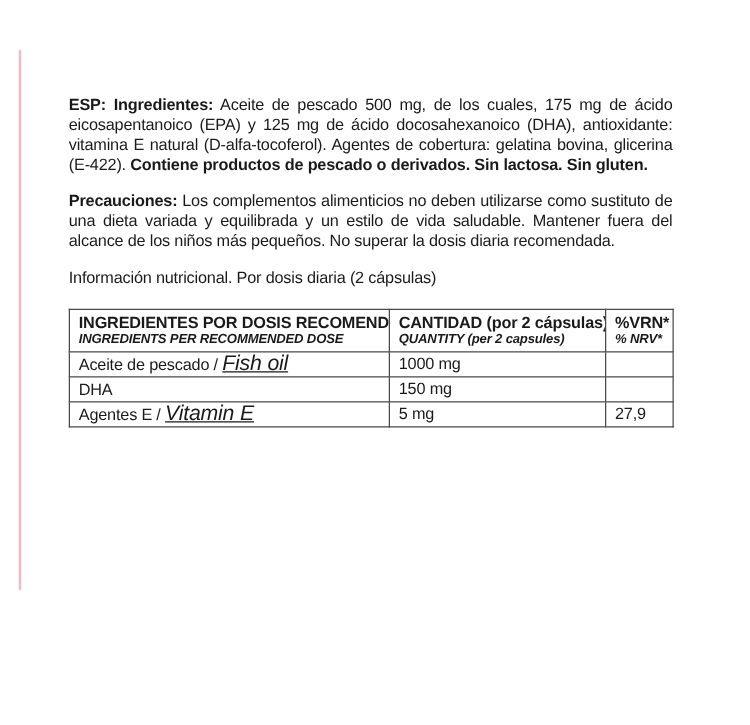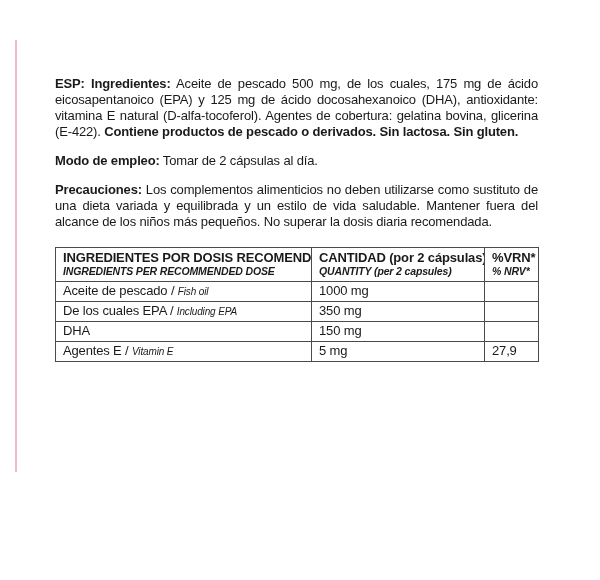--- a/index.html
+++ b/index.html
@@ -57,39 +57,39 @@
     line-height: 15px;
     text-align: left;
     vertical-align: top;
     overflow: hidden;
     white-space: nowrap;
   }
   table.nutrition th { padding-top: 2px; padding-bottom: 3px; }
   th .hdr-main { font-weight: 700; }
   th .hdr-sub  { font-style: italic; font-weight: 700; font-size: 10.5px; line-height: 13px; }
   td.center { text-align: center; }
-  td i, td .it { font-style: italic; font-size: 10px; }
+  td i, td .it { font-style: italic; font-size: 17px; text-decoration: underline; }
   .footnote { margin-top: 21px; }
 </style>
 </head>
 <body>
 
 <div class="page">
 
   <div class="accent-rule" style="background: rgb(242, 186, 199);"></div>
 
   <div class="content">
 
     <p class="justify"><b>ESP: Ingredientes:</b><span> Aceite de pescado 500 mg, de los cuales, 175 mg de ácido eicosapentanoico (EPA) y 125 mg de ácido docosahexanoico (DHA), antioxidante: vitamina E natural (D-alfa-tocoferol). Agentes de cobertura: gelatina bovina, glicerina (E-422). </span><b>Contiene productos de pescado o derivados. Sin lactosa. Sin gluten.</b></p>
 
-    <p><b>Modo de empleo:</b><span> Tomar de 2 cápsulas al día.</span></p>
 
 
     <p class="justify"><b>Precauciones:</b><span> Los complementos alimenticios no deben utilizarse como sustituto de una dieta variada y equilibrada y un estilo de vida saludable. Mantener fuera del alcance de los niños más pequeños. No superar la dosis diaria recomendada.</span></p>
 
+    <p class="intro-line">Información nutricional. Por dosis diaria (2 cápsulas)</p>
 
     <table class="nutrition">
       <colgroup>
         <col style="width: 256px">
         <col style="width: 173px">
         <col style="width: 54px">
       </colgroup>
       <thead>
         <tr>
           <th>
@@ -106,25 +106,20 @@
           </th>
         </tr>
       </thead>
       <tbody>
         <tr>
           <td><span>Aceite de pescado / </span><i>Fish oil</i></td>
           <td>1000 mg</td>
           <td></td>
         </tr>
         <tr>
-          <td class="center"><span>De los cuales EPA / </span><i>Including EPA</i></td>
-          <td>350 mg</td>
-          <td></td>
-        </tr>
-        <tr>
           <td class="center"><span>DHA</span><i></i></td>
           <td>150 mg</td>
           <td></td>
         </tr>
         <tr>
           <td><span>Agentes E / </span><i>Vitamin E</i></td>
           <td>5 mg</td>
           <td>27,9</td>
         </tr>
       </tbody>

